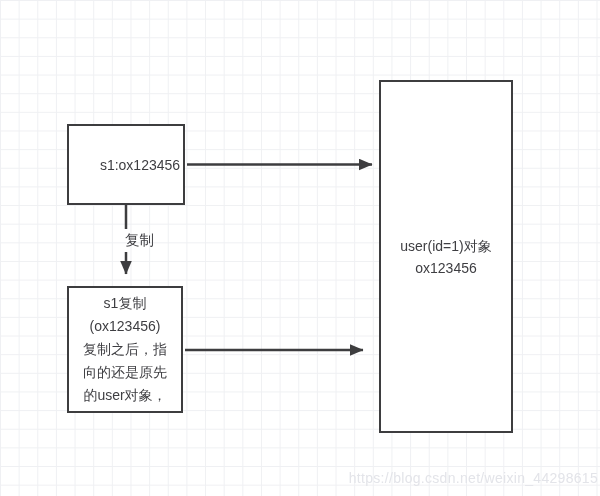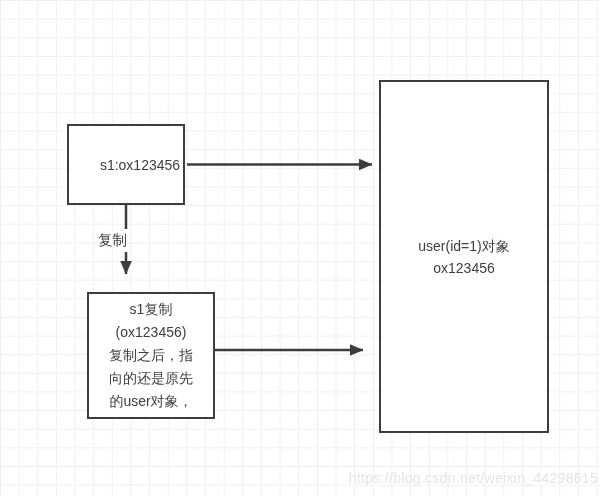--- a/index.html
+++ b/index.html
@@ -44,39 +44,38 @@
   }
   .box-s1 {
     left: 67px;
     top: 124px;
     width: 118px;
     height: 81px;
     padding-left: 28px;
   }
   .box-s1copy {
     left: 67px;
-    top: 292px;
-    width: 128px;
+    top: 286px;
+    width: 116px;
     height: 127px;
     line-height: 23px;
-    margin-left: 20px;
   }
   .box-user {
     left: 379px;
     top: 80px;
-    width: 170px;
+    width: 134px;
     height: 353px;
     line-height: 22px;
   }
   .copy-label {
     position: absolute;
     left: 98px;
     top: 231px;
     width: 56px;
-    text-align: left;
+    text-align: right;
     font-size: 14.5px;
     color: #3e3e42;
     line-height: 19px;
   }
   .watermark {
     position: absolute;
     right: 2px;
     top: 470px;
     font-size: 14px;
     color: #e3e4e9;

